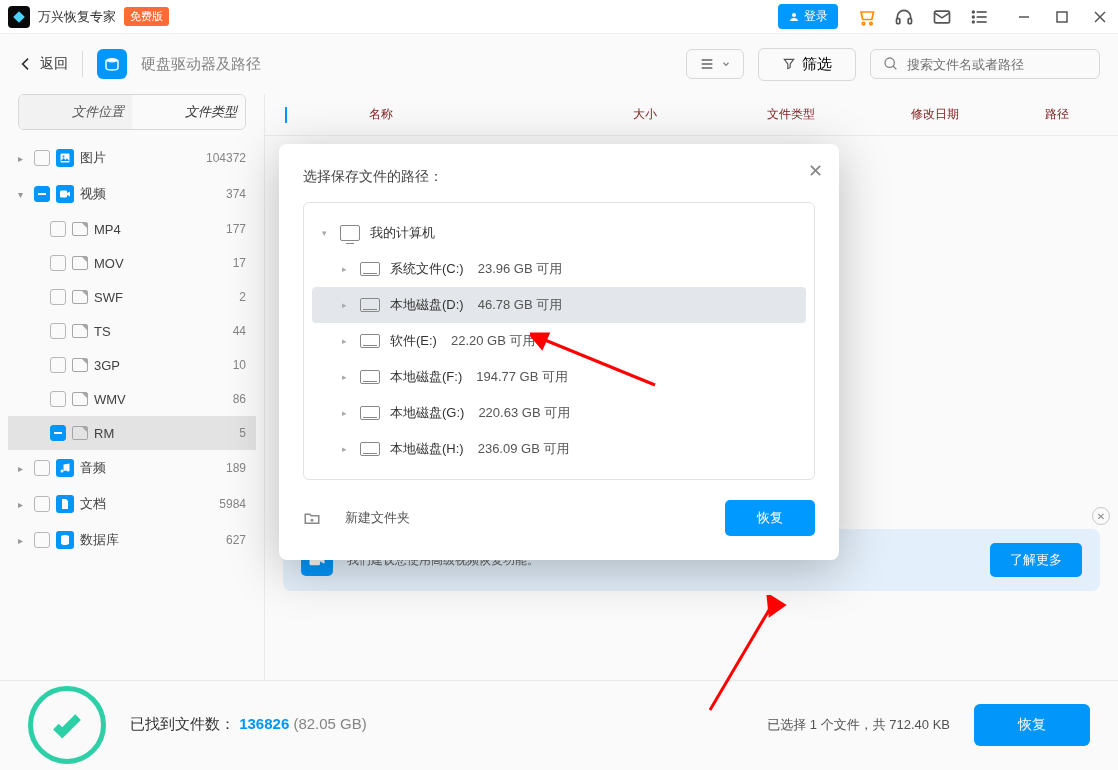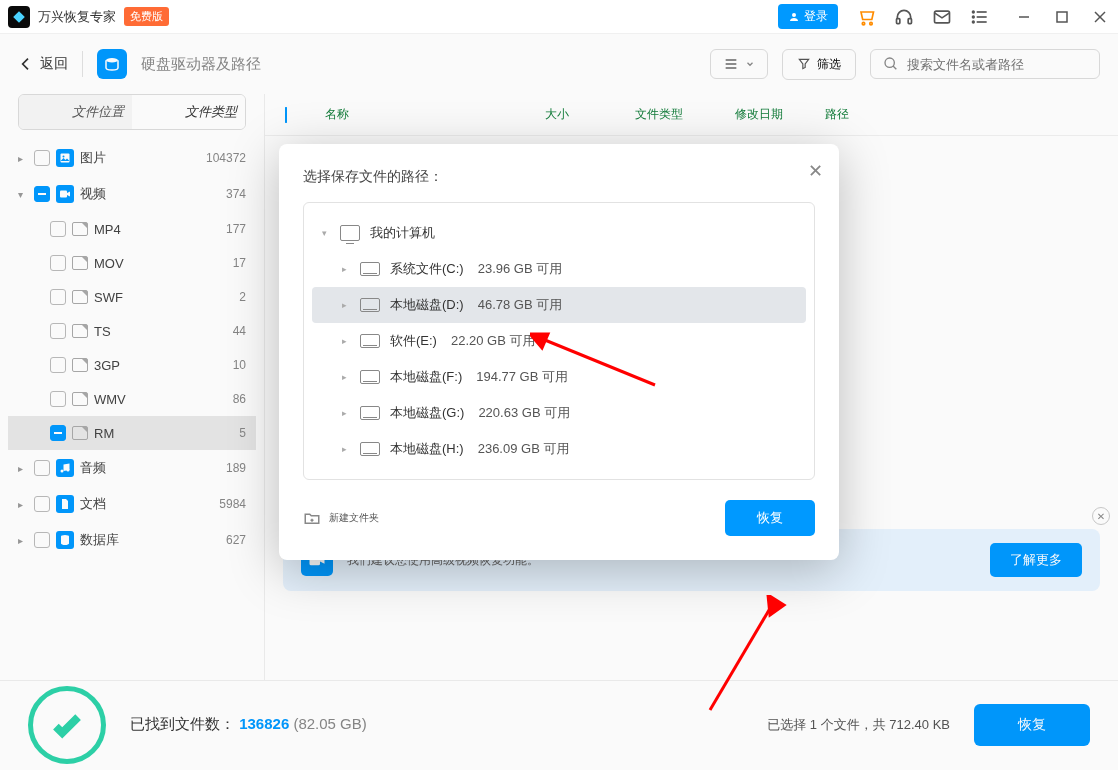--- a/index.html
+++ b/index.html
@@ -18,21 +18,21 @@
 .win-controls { display: flex; gap: 18px; margin-left: 6px; }
 
 
 .toolbar { height: 60px; display: flex; align-items: center; padding: 0 18px; gap: 14px; }
 .back-btn { display: flex; align-items: center; gap: 6px; font-size: 14px; color: #333; cursor: pointer; font-weight: 500; }
 .divider-v { width: 1px; height: 26px; background: #e2e2e2; }
 .drive-icon-box { width: 30px; height: 30px; background: #0099ff; border-radius: 6px; display: flex; align-items: center; justify-content: center; color: #fff; }
 .drive-title { font-size: 15px; color: #888; font-weight: 500; }
 .toolbar-right { margin-left: auto; display: flex; align-items: center; gap: 14px; }
 .dropdown-btn { border: 1px solid #ddd; border-radius: 6px; padding: 6px 12px; display: flex; align-items: center; gap: 6px; cursor: pointer; }
-.filter-btn { border: 1px solid #ddd; border-radius: 6px; padding: 6px 14px; display: flex; align-items: center; gap: 6px; cursor: pointer; font-size: 12px; }
+.filter-btn { border: 1px solid #ddd; border-radius: 6px; padding: 6px 23px; display: flex; align-items: center; gap: 6px; cursor: pointer; font-size: 15px; }
 .search-box { border: 1px solid #ddd; border-radius: 6px; padding: 6px 12px; display: flex; align-items: center; gap: 8px; width: 230px; }
 .search-box input { border: none; outline: none; font-size: 13px; flex: 1; color: #888; }
 
 
 .main { display: flex; height: 586px; }
 
 
 .sidebar { width: 264px; padding: 0 8px; }
 .tabs { display: flex; border: 1px solid #ddd; border-radius: 6px; overflow: hidden; margin: 0 10px 10px 10px; }
 .tab { flex: 1; text-align: right; padding: 8px; font-size: 13px; cursor: pointer; background: #f7f7f7; color: #555; font-style: italic; }
@@ -46,21 +46,21 @@
 .checkbox.partial { background: #0099ff; border-color: #0099ff; position: relative; }
 .checkbox.partial::after { content: ''; position: absolute; left: 3px; right: 3px; top: 6px; height: 2px; background: #fff; }
 .cat-icon { width: 18px; height: 18px; border-radius: 3px; display: flex; align-items: center; justify-content: center; color: #fff; flex-shrink: 0; }
 .cat-icon.blue { background: #0099ff; }
 .cat-icon.outline { border: 1.5px solid #aaa; border-radius: 2px; width: 16px; height: 14px; position: relative; }
 .cat-icon.outline::before { content: ''; position: absolute; right: 0; top: 0; border-left: 5px solid transparent; border-top: 5px solid #aaa; }
 .indent-2 { padding-left: 42px; justify-content: flex-end; }
 
 
 .content { flex: 1; border-left: 1px solid #eee; }
-.col-header { display: flex; align-items: center; padding: 12px 20px; font-size: 12px; color: #15803d; border-bottom: 1px solid #f0f0f0; }
+.col-header { display: flex; align-items: center; padding: 12px 20px; font-size: 12px; color: #7f1d1d; border-bottom: 1px solid #f0f0f0; gap: 44px; }
 .col-check { width: 40px; }
 .col-name { width: 220px; }
 .col-size { width: 90px; }
 .col-type { width: 100px; }
 .col-date { width: 90px; }
 .col-path { flex: 1; }
 .file-rows { }
 .file-row { display: flex; align-items: center; padding: 14px 20px; font-size: 13px; color: #555; }
 
 
@@ -92,21 +92,21 @@
 .path-item.selected { background: #e3e6ea; }
 .path-item .expand { width: 8px; color: #aaa; font-size: 9px; }
 .disk-ico { width: 20px; height: 14px; border: 1.5px solid #888; border-radius: 2px; position: relative; flex-shrink: 0; }
 .disk-ico::after { content: ''; position: absolute; bottom: 1px; left: 2px; right: 2px; height: 1.5px; background: #888; }
 .pc-ico { width: 20px; height: 16px; border: 1.5px solid #888; border-radius: 2px; position: relative; flex-shrink: 0; }
 .pc-ico::after { content: ''; position: absolute; bottom: -4px; left: 5px; right: 5px; height: 1.5px; background: #888; }
 .path-item .name { color: #333; }
 .path-item .avail { color: #555; margin-left: 4px; }
 .path-indent-1 { padding-left: 30px; }
 .modal-footer { display: flex; align-items: center; margin-top: 20px; }
-.new-folder { display: flex; align-items: center; gap: 8px; font-size: 10px; color: #555; cursor: pointer; }
+.new-folder { display: flex; align-items: center; gap: 24px; font-size: 13px; color: #555; cursor: pointer; }
 .modal-recover { margin-left: auto; background: #0099ff; color: #fff; padding: 9px 32px; border-radius: 5px; font-size: 13px; cursor: pointer; }
 
 
 .arrow { position: absolute; stroke: #ff0000; stroke-width: 3; fill: #ff0000; pointer-events: none; }
 </style>
 </head>
 <body>
 
 <div class="titlebar">
   <div class="logo">

